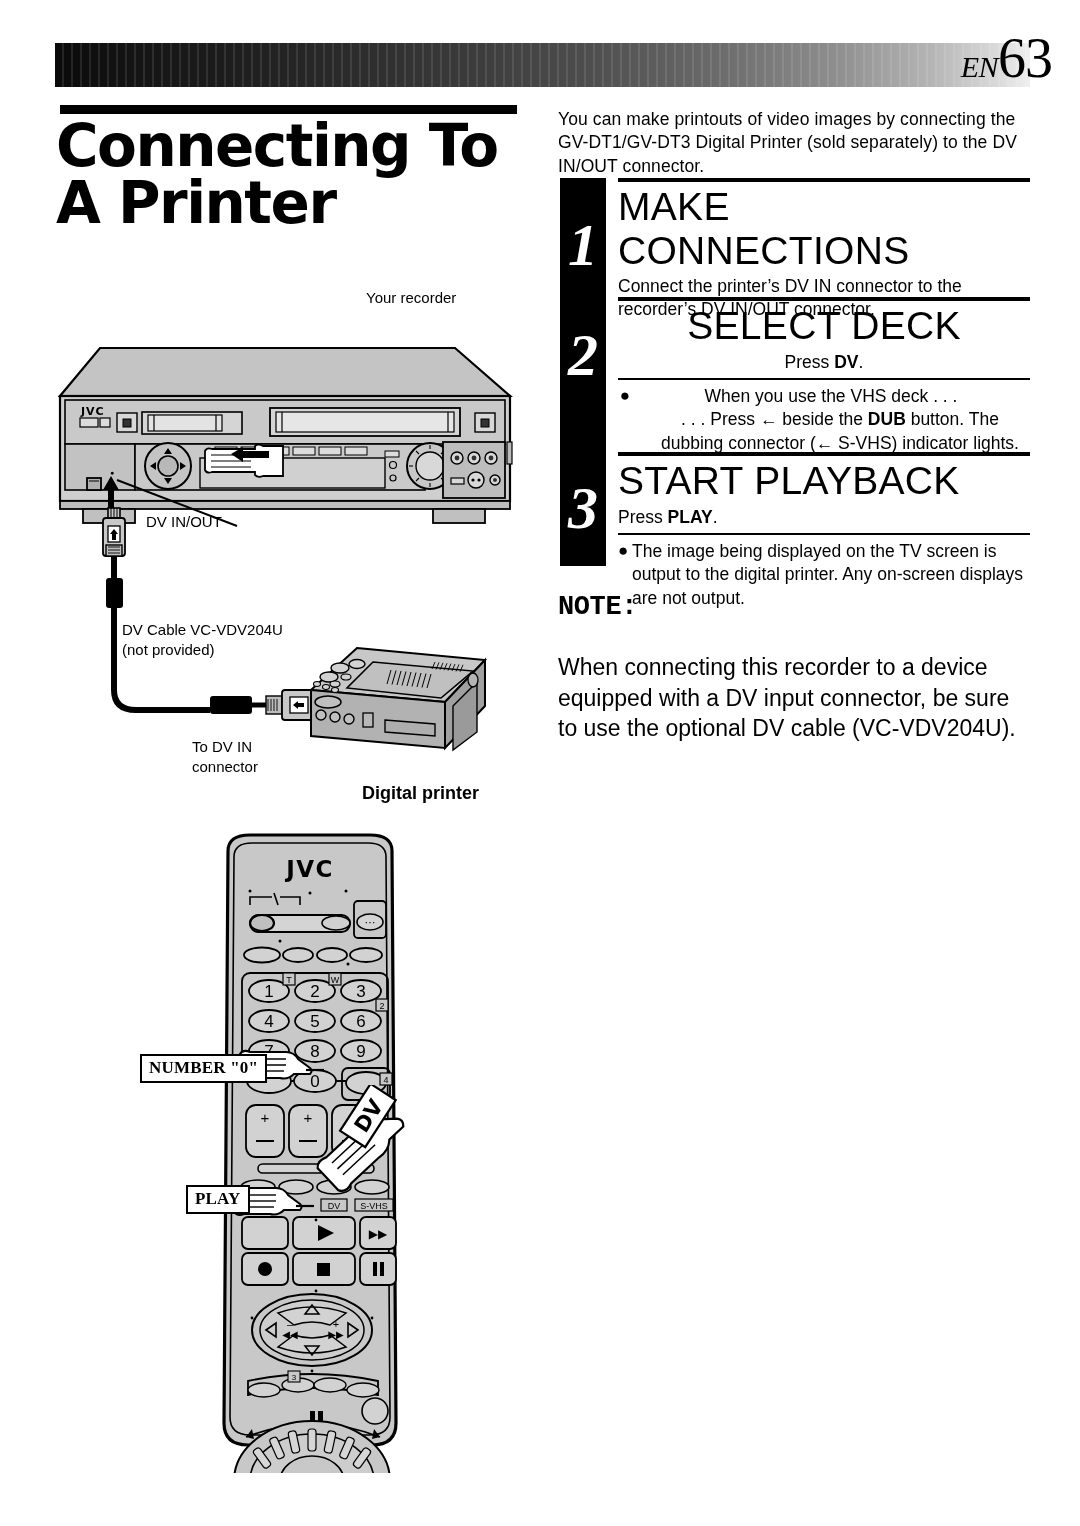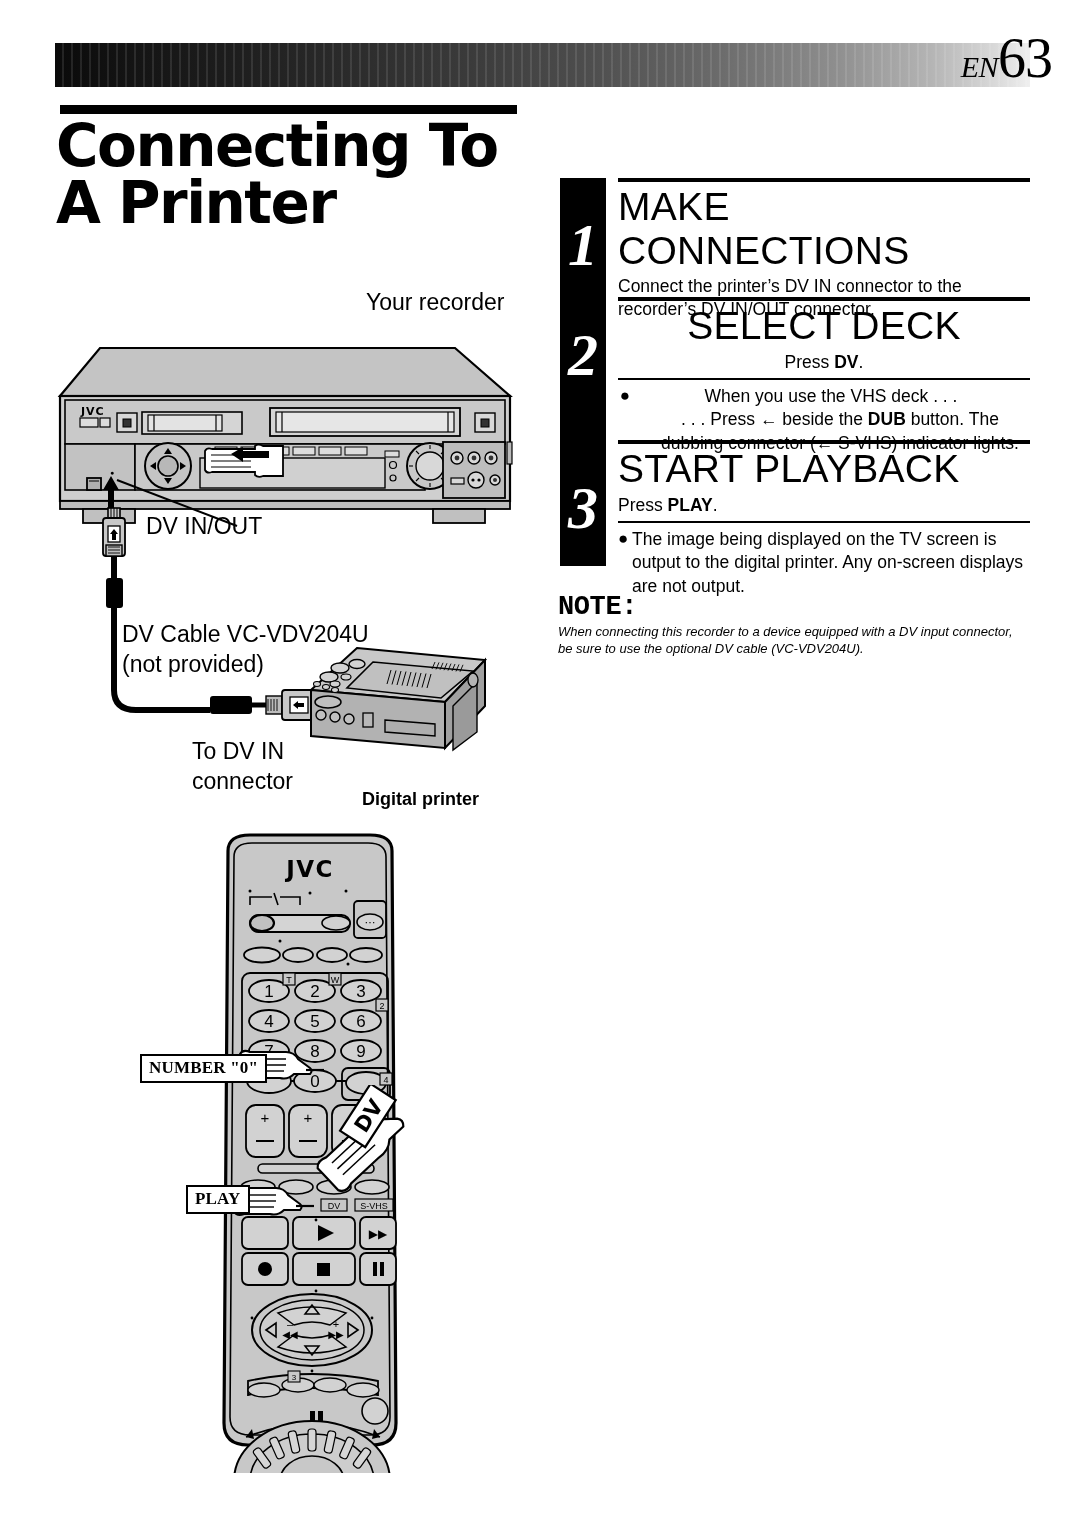--- a/index.html
+++ b/index.html
@@ -82,39 +82,39 @@
   .step .sub { font-size: 17.5px; line-height: 1.3; margin-top: 3px; }
   .step .rule-thin { height: 1.5px; background:#000; width: 412px; margin-top: 5px; }
   .bullet-row { display: flex; margin-top: 5px; font-size: 17.5px; line-height: 1.34; }
   .bullet-dot { flex: 0 0 14px; font-size: 17px; line-height: 1.34; }
   .bullet-txt { flex: 1 1 auto; }
   .bullet-txt .ind { display:block; padding-left: 18px; text-indent: -0px; }
   b { font-weight: 700; }
 
   #step1 { top: 178px; }
   #step2 { top: 297px; text-align: center; }
-  #step3 { top: 440px; }
+  #step3 { top: 452px; }
 
   .note-head {
     position: absolute; left: 558px; top: 592px;
     font-family: Liberation Mono, monospace;
     font-weight: 700; font-size: 27px; letter-spacing: -0.4px;
   }
   .note-body {
-    position: absolute; left: 558px; top: 623px; width: 470px;
-    font-style: italic; font-size: 13px; line-height: 1.33;
+    position: absolute; left: 558px; top: 652px; width: 470px;
+    font-size: 23px; line-height: 1.33;
   }
 
   
   .illus { position: absolute; left: 0; top: 0; width: 540px; height: 1526px; }
   .lbl {
-    position: absolute; font-size: 23px; line-height: 1.3; color: #000;
+    position: absolute; font-size: 15px; line-height: 1.3; color: #000;
     white-space: pre-line;
   }
-  .lbl.bold { font-weight: 700; margin-top: 6px; }
+  .lbl.bold { font-weight: 700; }
   .callout {
     position: absolute; border: 2px solid #000; background: #fff;
     font-family: "Liberation Serif", serif;
     font-weight: 700; font-size: 17px; padding: 2px 7px 3px 7px;
     letter-spacing: 0.2px; z-index: 30;
   }
   svg { display:block; }
 </style>
 </head>
 <body>
@@ -126,20 +126,21 @@
   <div class="hdr-page">
     <span class="hdr-en">EN</span><span class="hdr-num">63</span>
   </div>
 
   <div class="title-rule"></div>
   <div class="title">
     <span class="l1">Connecting To</span>
     <span class="l2">A Printer</span>
   </div>
 
+  <div class="intro">You can make printouts of video images by connecting the GV-DT1/GV-DT3 Digital Printer (sold separately) to the DV IN/OUT connector.</div>
 
   <div class="stepbar"></div>
   <div class="stepnum n1">1</div>
   <div class="stepnum n2">2</div>
   <div class="stepnum n3">3</div>
 
   <div class="step" id="step1">
     <div class="rule-thick"></div>
     <h2>MAKE CONNECTIONS</h2>
     <div class="sub">Connect the printer’s DV IN connector to the recorder’s DV IN/OUT connector.</div>

